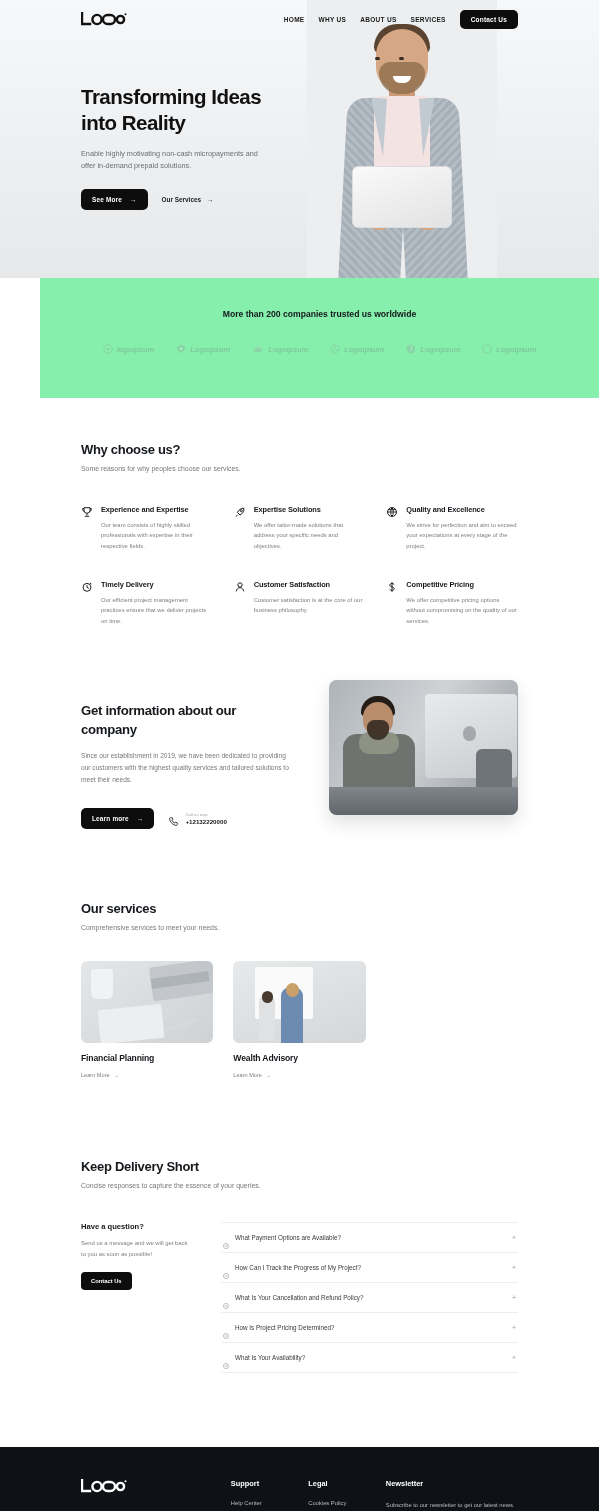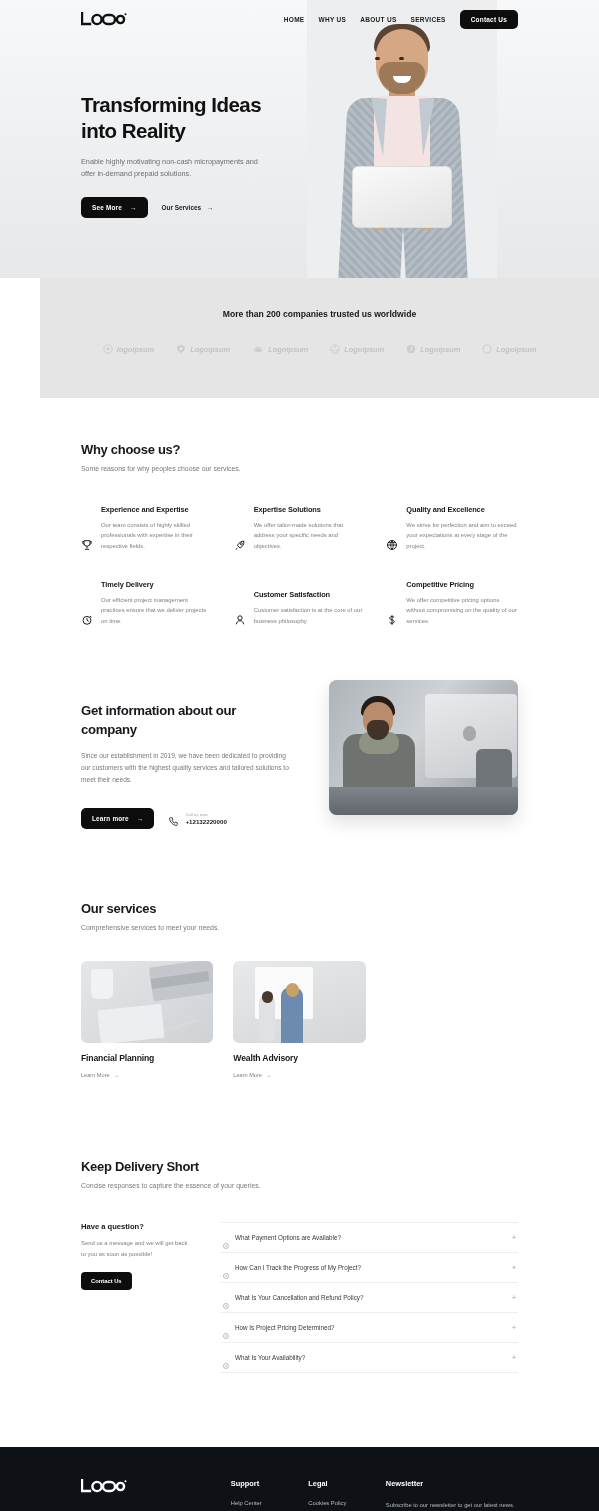--- a/index.html
+++ b/index.html
@@ -71,61 +71,61 @@
   .nav-link {
     font-size:6.5px; letter-spacing:.3px; color:#1b1b1b; text-decoration:none;
     font-weight:600; cursor:pointer;
   }
   .nav-cta {
     background:#0d0d0d; color:#fff; font-size:6.5px; font-weight:700;
     padding:6px 11px; border-radius:5px; border:none; cursor:pointer;
     letter-spacing:.2px;
   }
 
-  .hero-inner { position:absolute; left:81px; top:92px; width:260px; z-index:4; }
+  .hero-inner { position:absolute; left:81px; top:84px; width:260px; z-index:4; }
   .hero-title {
     font-size:20.5px; line-height:1.27; font-weight:700; letter-spacing:-.5px; color:#111;
   }
   .hero-sub {
     margin-top:12px; font-size:7.3px; line-height:1.62; color:#6b6f74; max-width:186px;
   }
   .hero-btns { margin-top:17px; display:flex; align-items:center; gap:14px; }
   .btn-dark {
     background:#0d0d0d; color:#fff; border:none; border-radius:5px;
     font-size:6.4px; font-weight:700; padding:7px 11px; cursor:pointer;
     display:inline-flex; align-items:center; gap:8px; letter-spacing:.2px;
   }
   .btn-ghost {
     background:transparent; border:none; color:#1b1b1b; font-size:6.4px;
     font-weight:700; cursor:pointer; display:inline-flex; align-items:center; gap:6px;
   }
 
   
-  .trusted { background:#e5e5e5; padding:31px 0 44px; text-align:center;margin-left:40px; }
+  .trusted { background:#86efac; padding:31px 0 44px; text-align:center;margin-left:40px; }
   .trusted-title { font-size:8.6px; font-weight:700; color:#15181c; }
   .logo-row {
     margin-top:25px; display:flex; justify-content:center; align-items:center;
     gap:22px; padding:0 76px;font-style:italic;
   }
   .logo-item { display:flex; align-items:center; gap:4px; opacity:.30; }
   .logo-item svg { display:block; }
   .logo-item span { font-size:7.6px; font-weight:600; color:#6d7379; letter-spacing:-.1px; }
 
   
   .sec { padding:0 81px; }
   .sec-title { font-size:13px; font-weight:700; letter-spacing:-.3px; color:#15181c; }
   .sec-sub { margin-top:8px; font-size:6.9px; color:#75797e; }
 
   
   .why { padding-top:44px; }
   .feat-grid {
     margin-top:33px; display:grid; grid-template-columns:repeat(3,1fr);
     column-gap:21px; row-gap:29px;
   }
-  .feat { display:flex; gap:8px;align-items:flex-end; }
+  .feat { display:flex; gap:8px; }
   .feat-ico { flex:0 0 12px; padding-top:1px; color:#111; }
   .feat-ico svg { display:block; }
   .feat h3 { font-size:7.4px; font-weight:700; color:#15181c; letter-spacing:-.1px; }
   .feat p { margin-top:6px; font-size:5.9px; line-height:1.75; color:#7c8085; max-width:118px; }
 
   
   .about { padding-top:76px; display:flex; gap:36px; align-items:flex-start; }
   .about-left { width:230px; }
   .about-title { font-size:13.2px; line-height:1.42; font-weight:700; letter-spacing:-.3px; color:#15181c; }
   .about-text { margin-top:11px; font-size:6.6px; line-height:1.82; color:#75797e; }

